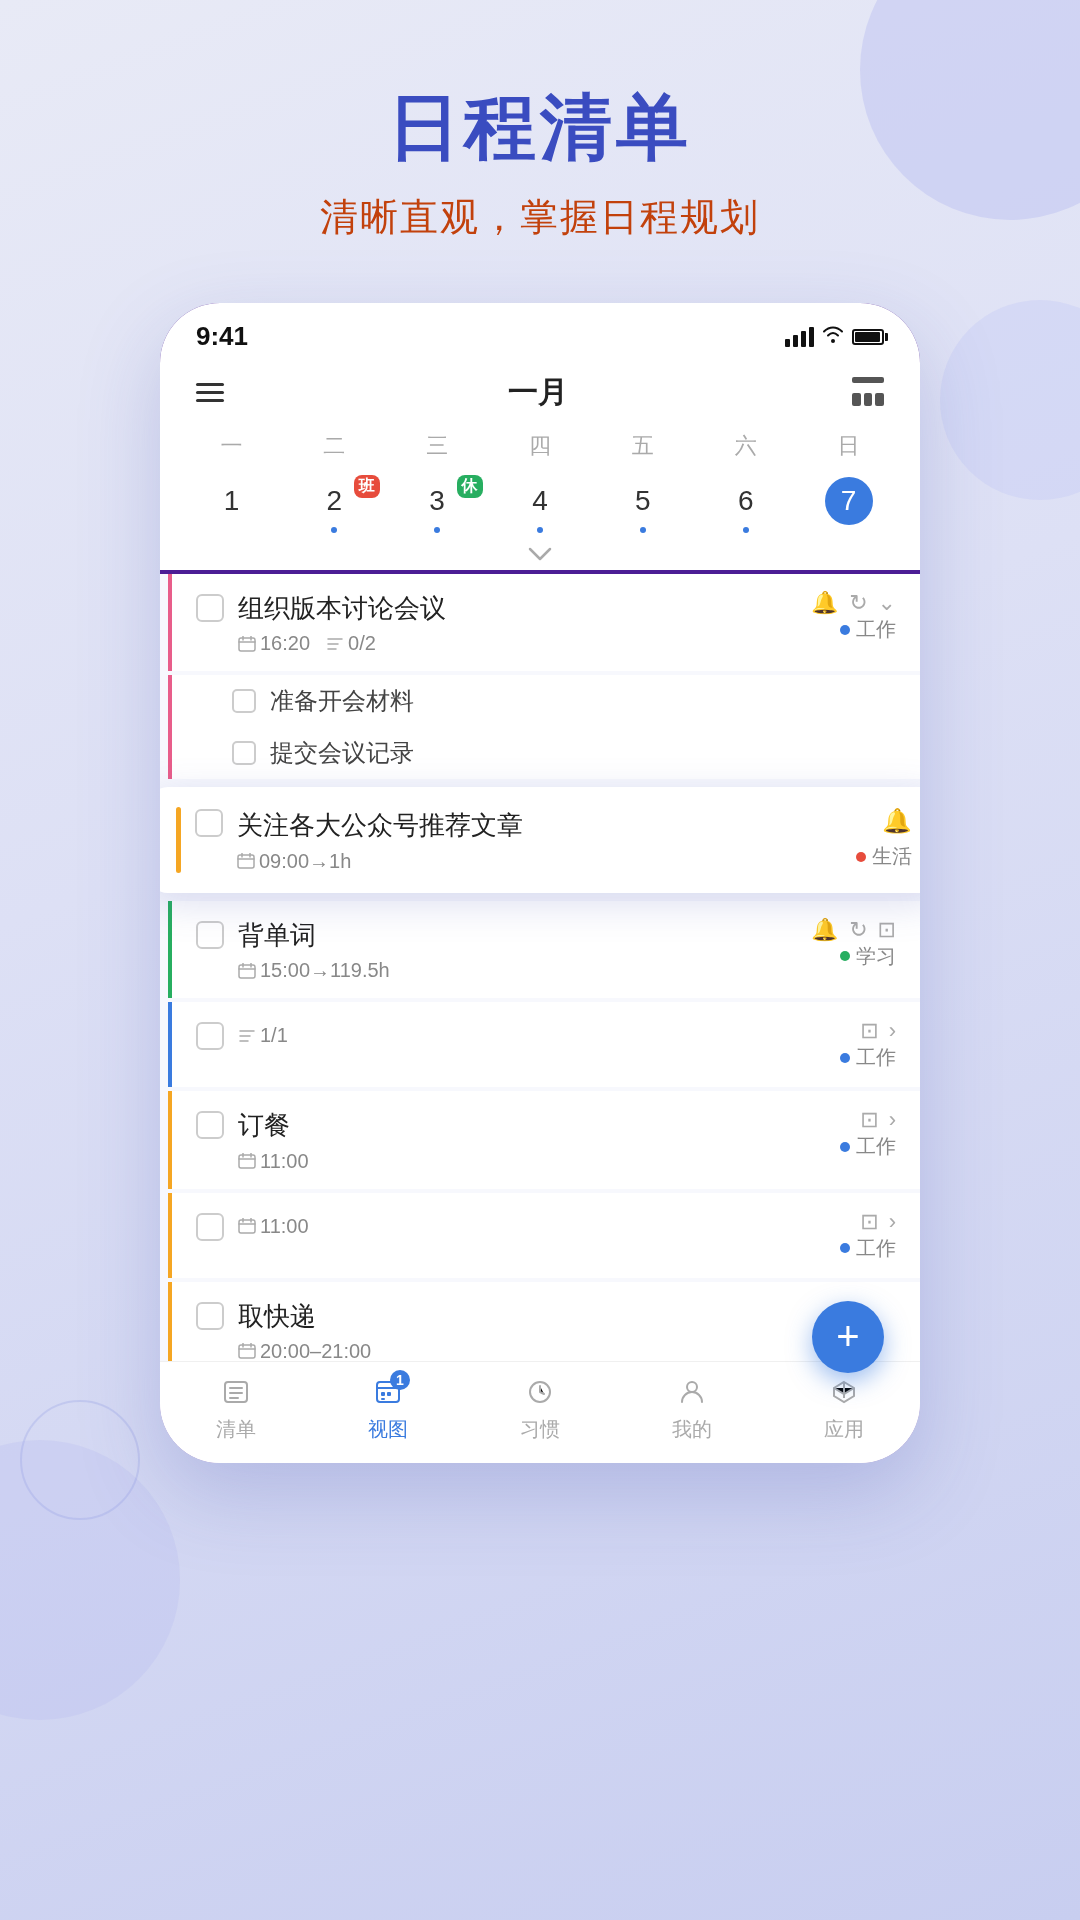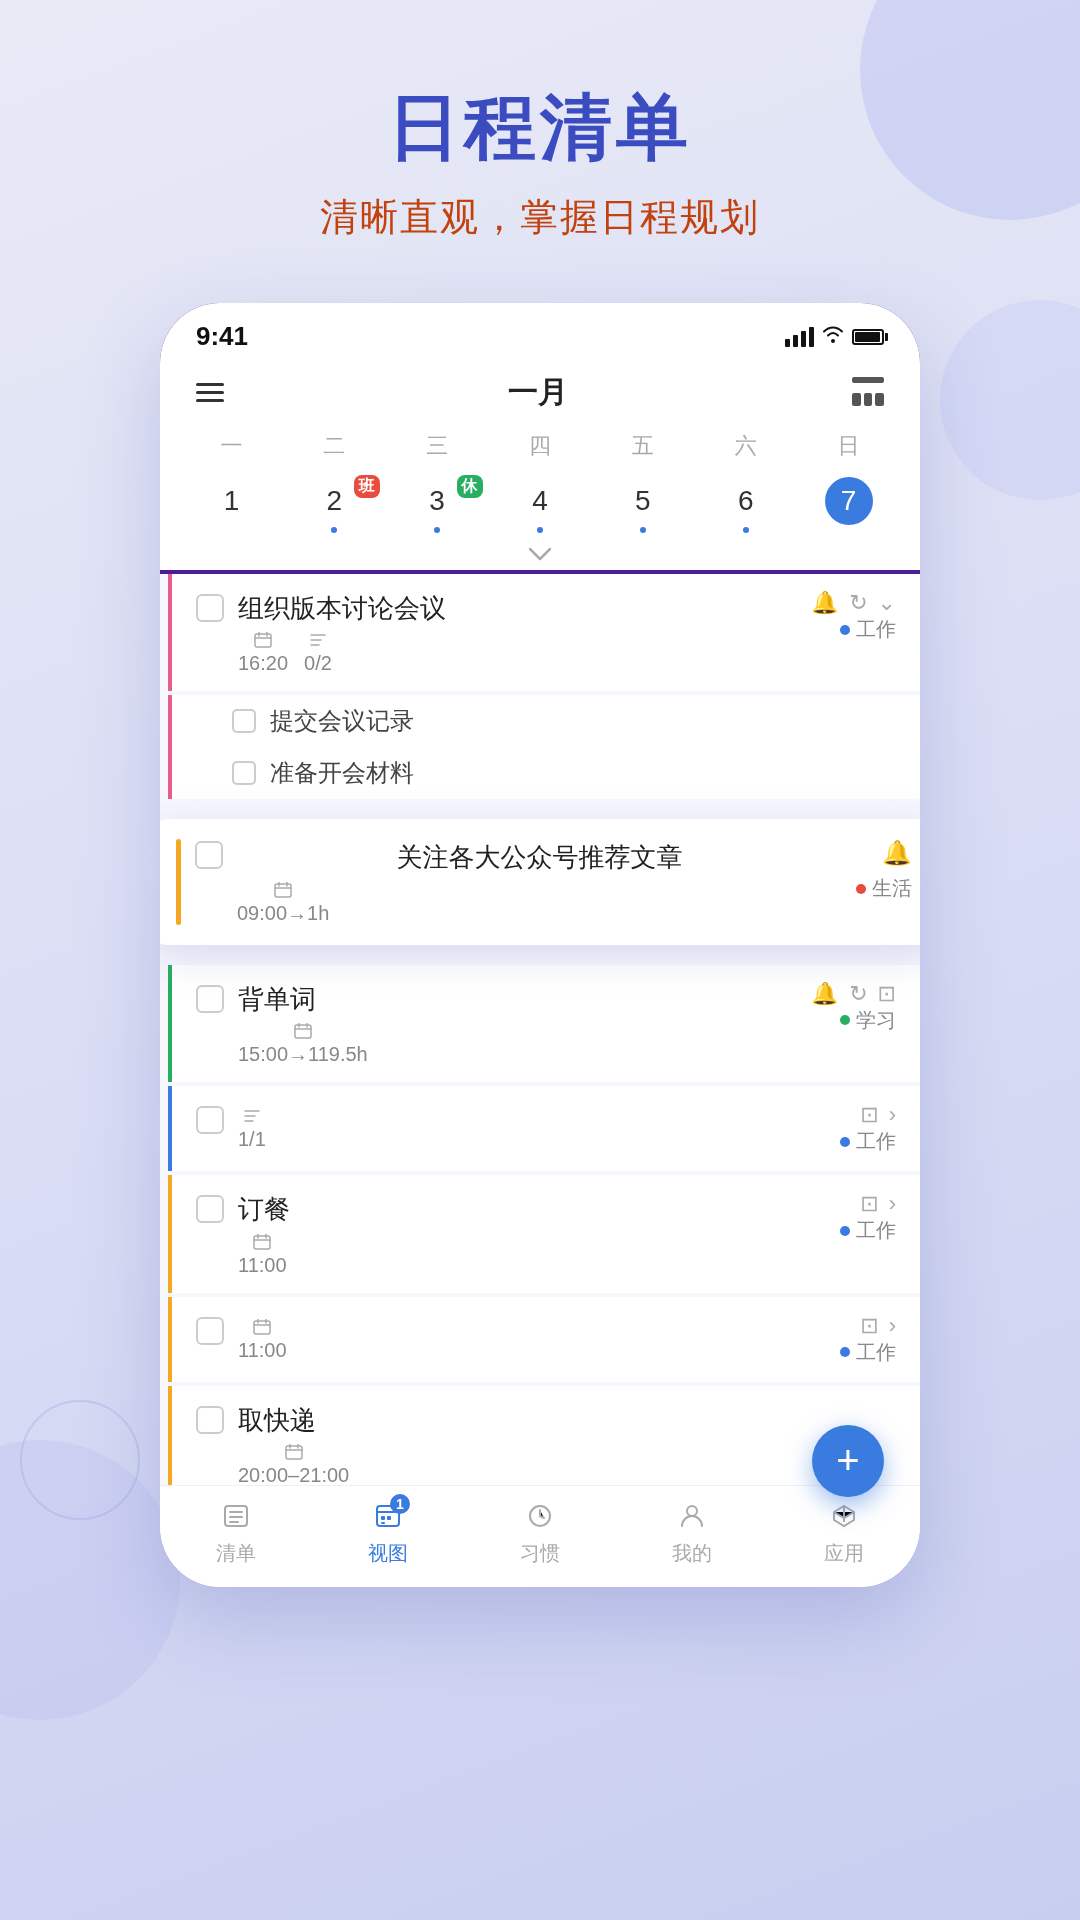--- a/index.html
+++ b/index.html
@@ -301,21 +301,20 @@
       align-items: center;
       gap: 16px;
       margin-top: 6px;
     }
     .task-meta-item {
       display: flex;
       align-items: center;
       gap: 4px;
       font-size: 20px;
       color: #888;
-      flex-direction: column;
     }
     .task-tag {
       display: flex;
       align-items: center;
       gap: 6px;
       font-size: 20px;
     }
     .tag-dot {
       width: 10px;
       height: 10px;
@@ -573,28 +572,28 @@
           <div class="task-tag">
             <div class="tag-dot blue"></div>
             <span class="tag-text">工作</span>
           </div>
         </div>
       </div>
     </div>
 
     <div class="sub-task" style="background:#fff;border-left:4px solid #e85d8a;">
       <div class="sub-checkbox"></div>
-      <span class="sub-task-text">提交会议记录</span>
+      <span class="sub-task-text">准备开会材料</span>
     </div>
     <div class="sub-task" style="background:#fff;border-left:4px solid #e85d8a;">
       <div class="sub-checkbox"></div>
-      <span class="sub-task-text">准备开会材料</span>
-    </div>
-
-    <div style="position:relative; margin: 20px 0; z-index:10;text-align:center;">
+      <span class="sub-task-text">提交会议记录</span>
+    </div>
+
+    <div style="position:relative; margin: 8px 0; z-index:10;">
       <div style="background:#fff;border-radius:20px;box-shadow:0 10px 40px rgba(80,90,180,0.2);margin:0 -20px;padding:20px 28px;position:relative;z-index:10;">
         <div style="display:flex;align-items:flex-start;gap:14px;">
           <div style="width:5px;align-self:stretch;background:#f5a623;border-radius:3px;flex-shrink:0;"></div>
           <div class="task-checkbox" style="flex-shrink:0;margin-top:2px;"></div>
           <div style="flex:1;">
             <div class="task-title">关注各大公众号推荐文章</div>
             <div class="task-meta" style="margin-top:6px;">
               <div class="task-meta-item">
                 <svg width="18" height="16" viewBox="0 0 18 16">
                     <rect x="1" y="2" width="16" height="13" rx="2" stroke="#aaa" stroke-width="1.5" fill="none"></rect>

